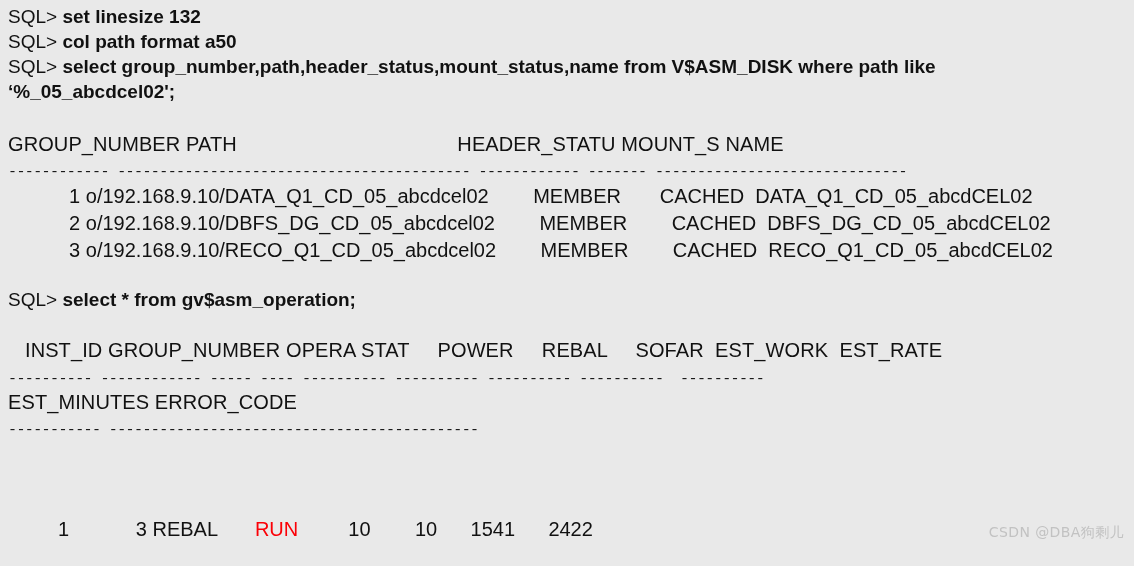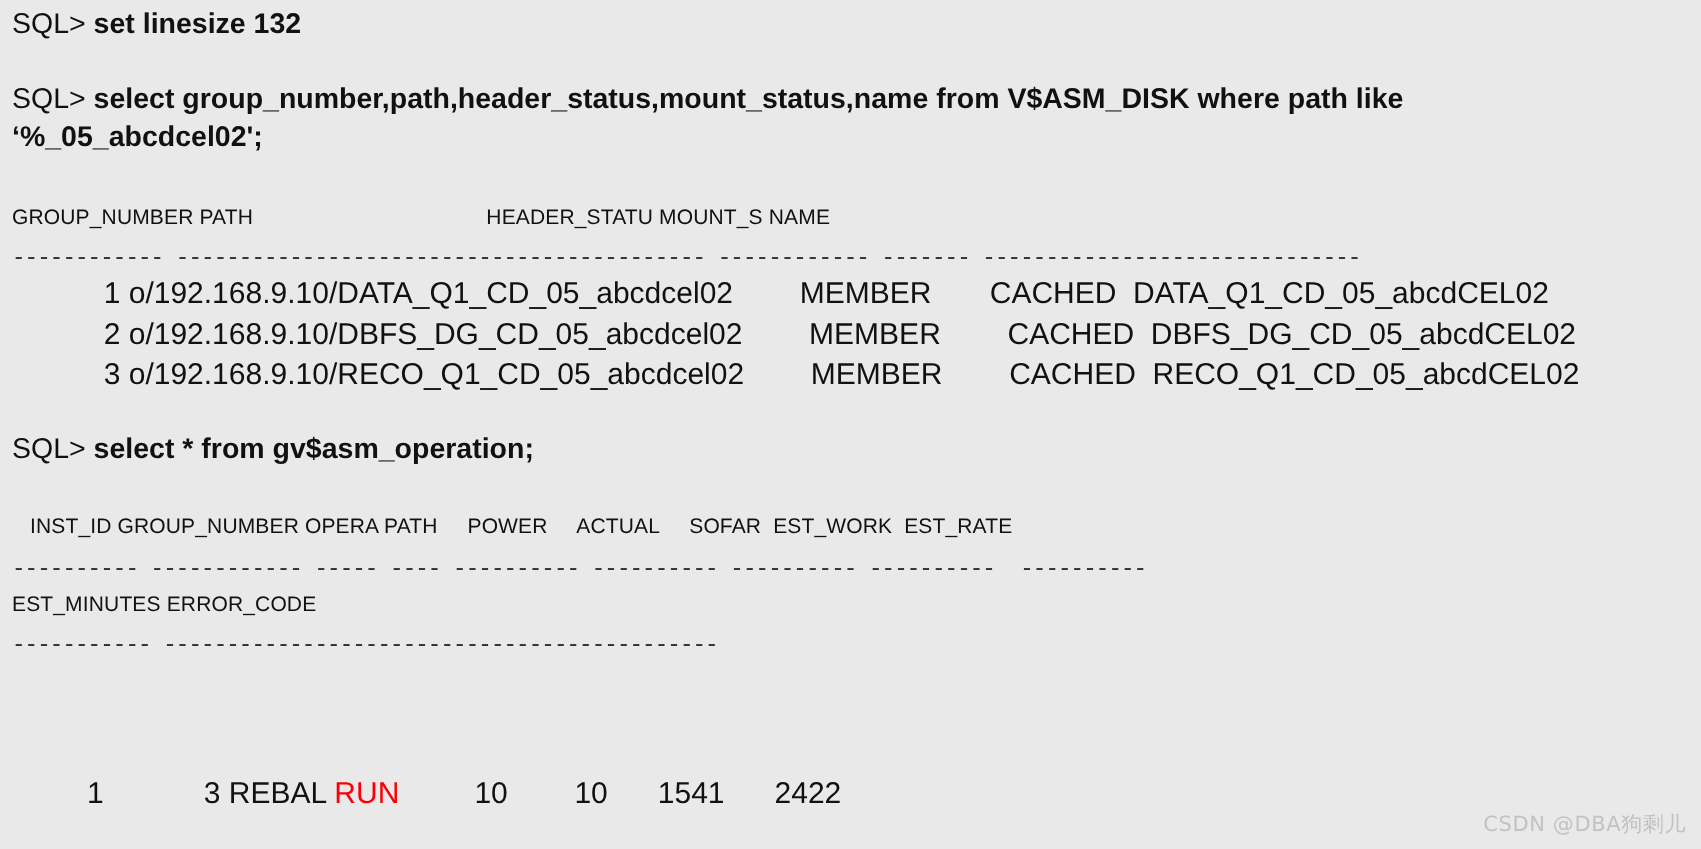--- a/index.html
+++ b/index.html
@@ -34,73 +34,75 @@
     font-weight: normal;
   }
   .cmd {
     font-weight: bold;
   }
   .cont {
     font-weight: bold;
     text-align: right;
   }
   .hdr {
-    font-size: 14px;
+    font-size: 20px;
     font-weight: normal;
     letter-spacing: 0.1px;
   }
   .sep {
     font-family: "Liberation Mono", monospace;
     font-size: 15px;
     letter-spacing: -0.6px;
     color: #1a1a1a;
   }
   .row {
     font-size: 20px;
     font-weight: normal;
   }
   .red {
     color: #fb0007;
     font-weight: normal;
+    margin-left: 32px;
   }
   .watermark {
     position: absolute;
     right: 10px;
-    bottom: 7px;
+    bottom: 24px;
     font-size: 14px;
     color: #c2c2c2;
     letter-spacing: 0.4px;
     font-family: "DejaVu Sans", sans-serif;
     white-space: pre;
     text-align: center;
   }
 </style>
 </head>
 <body>
 
 <div id="terminal">
 
   <div class="line" style="top:4px"><span class="prompt">SQL&gt; </span><span class="cmd">set linesize 132</span></div>
 
+  <div class="line" style="top:29px"><span class="prompt">SQL&gt; </span><span class="cmd">col path format a50</span></div>
 
   <div class="line" style="top:54px"><span class="prompt">SQL&gt; </span><span class="cmd">select group_number,path,header_status,mount_status,name from V$ASM_DISK where path like</span></div>
 
   <div class="line" style="top:79px"><span class="cont">‘%_05_abcdcel02';</span></div>
 
   <div class="line hdr" style="top:132px">GROUP_NUMBER PATH                                       HEADER_STATU MOUNT_S NAME</div>
 
   <div class="line sep" style="top:160px">------------ ------------------------------------------ ------------ ------- ------------------------------</div>
 
   <div class="line row" style="top:184px">           1 o/192.168.9.10/DATA_Q1_CD_05_abcdcel02        MEMBER       CACHED  DATA_Q1_CD_05_abcdCEL02</div>
   <div class="line row" style="top:211px">           2 o/192.168.9.10/DBFS_DG_CD_05_abcdcel02        MEMBER        CACHED  DBFS_DG_CD_05_abcdCEL02</div>
   <div class="line row" style="top:238px">           3 o/192.168.9.10/RECO_Q1_CD_05_abcdcel02        MEMBER        CACHED  RECO_Q1_CD_05_abcdCEL02</div>
 
   <div class="line" style="top:287px"><span class="prompt">SQL&gt; </span><span class="cmd">select * from gv$asm_operation;</span></div>
 
-  <div class="line hdr" style="top:338px">   INST_ID GROUP_NUMBER OPERA PATH     POWER     ACTUAL     SOFAR  EST_WORK  EST_RATE</div>
+  <div class="line hdr" style="top:338px">   INST_ID GROUP_NUMBER OPERA STAT     POWER     REBAL     SOFAR  EST_WORK  EST_RATE</div>
 
   <div class="line sep" style="top:367px">---------- ------------ ----- ---- ---------- ---------- ---------- ----------  ----------</div>
 
   <div class="line hdr" style="top:390px">EST_MINUTES ERROR_CODE</div>
 
   <div class="line sep" style="top:418px">----------- --------------------------------------------</div>
 
 
   <div class="line row" style="top:517px"><span>         1            3 REBAL </span><span class="red">RUN</span><span>         10        10      1541      2422</span></div>
 

